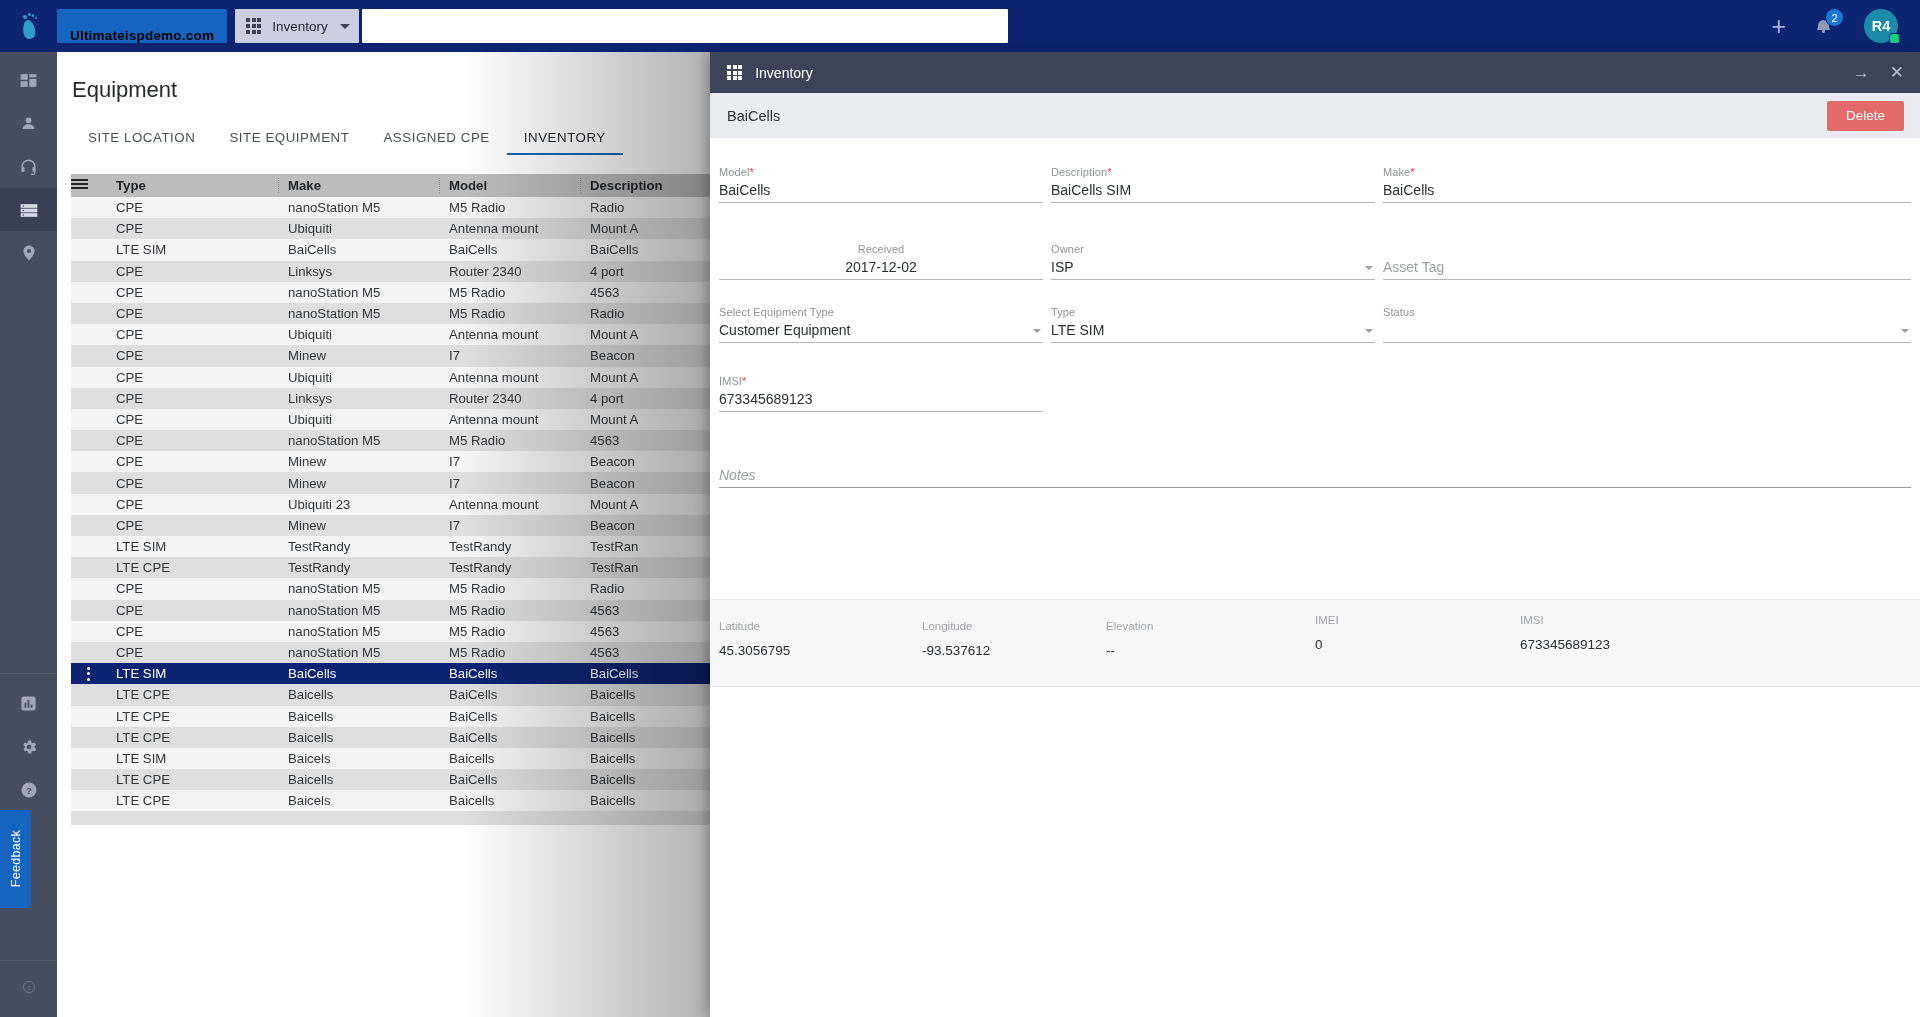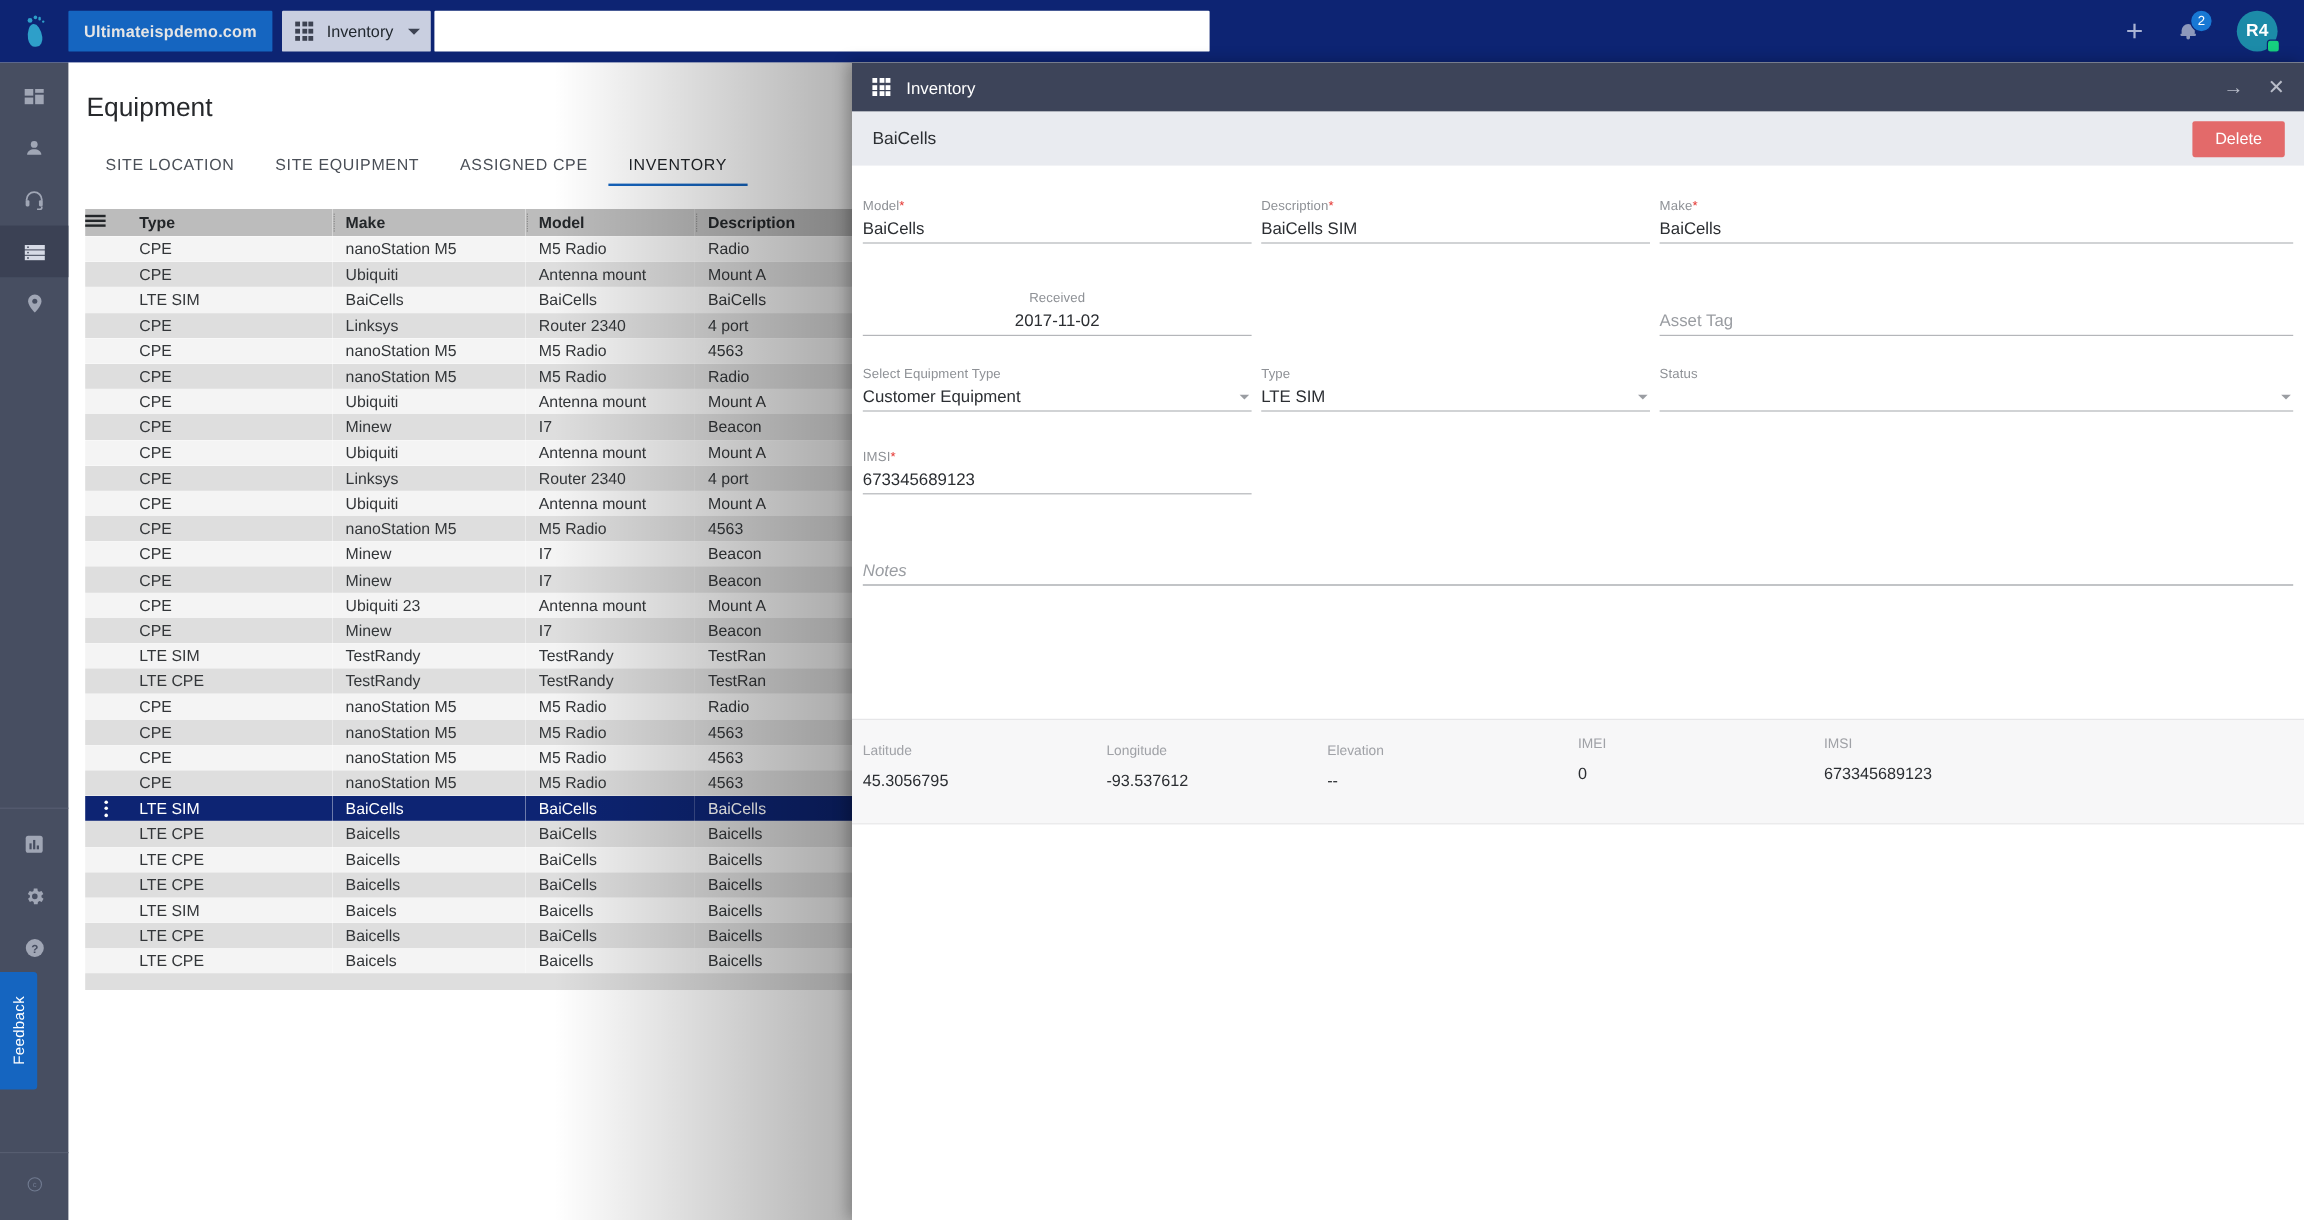--- a/index.html
+++ b/index.html
@@ -26,22 +26,22 @@
   .footprint .t {
     position:absolute; background:#2e9fc9; border-radius:50%;
   }
   .footprint .t1 { width:4px; height:4px; left:2px; top:2px; }
   .footprint .t2 { width:3px; height:3px; left:7px; top:0px; }
   .footprint .t3 { width:2.5px; height:2.5px; left:11px; top:1px; }
   .footprint .t4 { width:2px; height:2px; left:14px; top:4px; }
 
   #tenant-chip {
     height: 34px; min-width: 136px;
-    background: #1565c0; color: #e5e5e5;
-    display: flex; align-items: center; padding: 0 13px;
+    background: #1565c0; color: #000000;
+    display: flex; align-items: flex-end; padding: 0 13px;
     font-size: 13.5px; font-weight: bold; letter-spacing: .2px;
     border-radius: 1px;
   }
   #module-chip {
     height: 34px; background: #c9cfe0; color: #20272e;
     display:flex; align-items:center; gap:11px;
     padding: 0 9px 0 11px; margin-left: 8px;
     border-radius: 1px; min-width: 124px;
   }
   .grid-icon { display:grid; grid-template-columns: repeat(3, 4px); grid-template-rows: repeat(3, 4px); gap:1.6px; }
@@ -596,21 +596,25 @@
       <div class="flabel"><span>Description</span><span class="req">*</span></div>
       <div class="fvalue">BaiCells SIM</div>
     </div>
     <div class="field" style="left:673px; top:28px; width:528px;">
       <div class="flabel"><span>Make</span><span class="req">*</span></div>
       <div class="fvalue">BaiCells</div>
     </div>
 
     <div class="field" style="left:9px; top:105px; width:324px;text-align:center;">
       <div class="flabel">Received</div>
-      <div class="fvalue">2017-11-02</div>
+      <div class="fvalue">2017-12-02</div>
+    </div>
+    <div class="field" style="left:341px; top:105px; width:324px;">
+      <div class="flabel">Owner</div>
+      <div class="fvalue"><span>ISP</span><span class="sel-caret"></span></div>
     </div>
     <div class="field" id="asset-tag-field" style="left:673px; top:105px; width:528px;">
       <div class="flabel">&nbsp;</div>
       <div class="fvalue">Asset Tag</div>
     </div>
 
     <div class="field" style="left:9px; top:168px; width:324px;">
       <div class="flabel">Select Equipment Type</div>
       <div class="fvalue"><span>Customer Equipment</span><span class="sel-caret"></span></div>
     </div>

